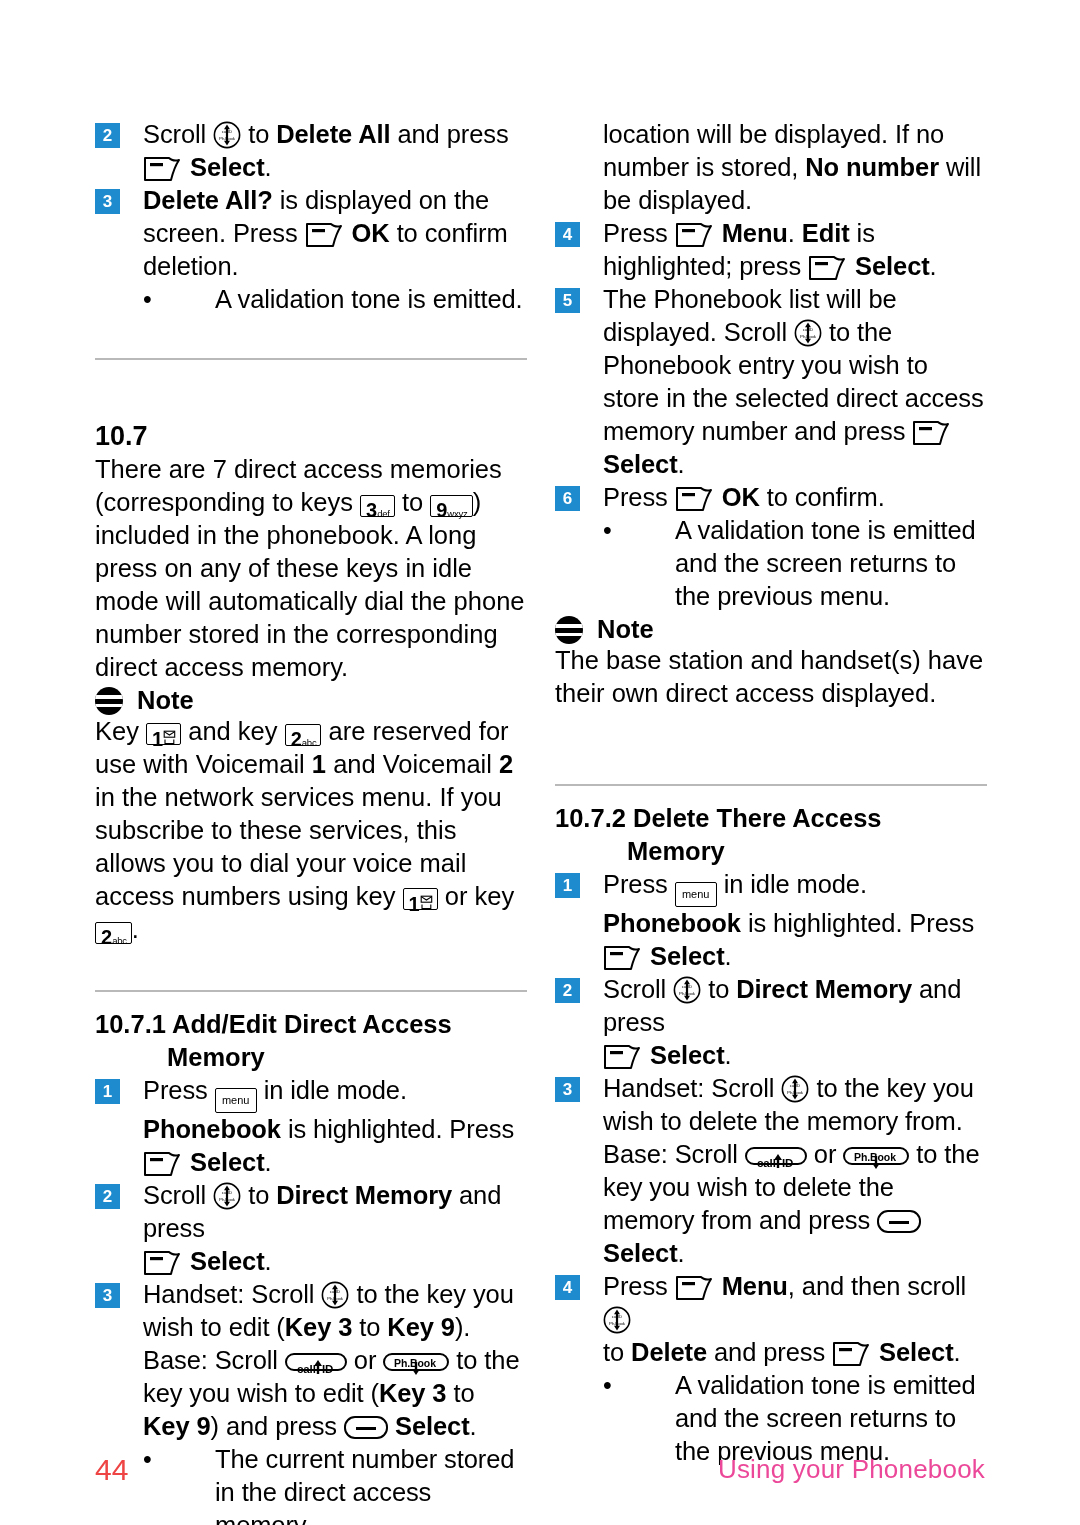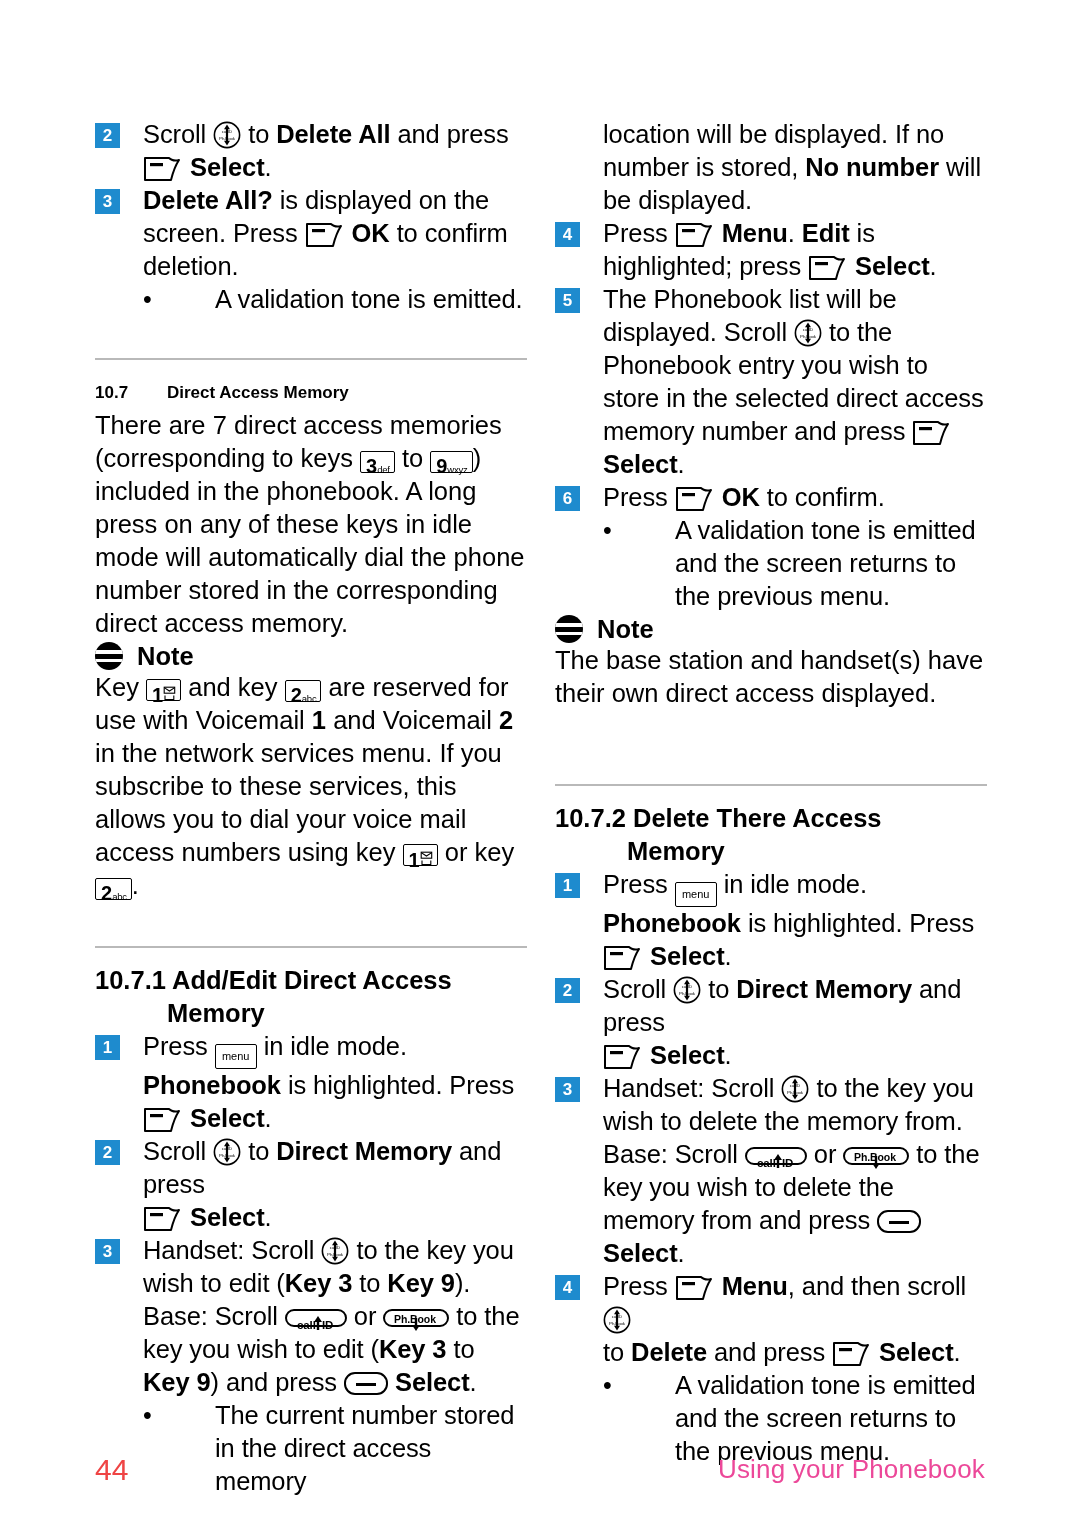--- a/index.html
+++ b/index.html
@@ -53,44 +53,45 @@
     padding-left:48px;
   }
   .bullet-dot { flex:0 0 auto; width:24px; font-size:25px; line-height:33px; }
   .bullet-body { flex:1 1 auto;margin-left:48px; }
 
   b, .b { font-weight:bold; }
 
   
   .h-sec {
     font-weight:bold;
-    font-size:17px;
+    font-size:27px;
     line-height:33px;
     display:flex;
+    margin-top:44px;
   }
   .h-sec .num { flex:0 0 auto; width:72px; }
   .h-sec .ttl { flex:1 1 auto; }
   .h-sub {
     font-weight:bold;
     font-size:25.5px;
     line-height:33px;
   }
   .h-sub .cont { display:block; padding-left:72px; }
 
   hr.rule {
     border:none;
     border-top:2px solid #b9b9b9;
     margin:0;
     height:0;
   }
 
   .para { font-size:25.5px; line-height:33px; }
 
   
-  .note-head { display:flex; align-items:flex-start; gap:14px; margin:2px 0 0 0; }
+  .note-head { display:flex; align-items:flex-end; gap:14px; margin:2px 0 0 0; }
   .note-ico {
     width:28px; height:28px; border-radius:50%;
     background:#000; position:relative; overflow:hidden;
     display:inline-block;
   }
   .note-ico::before, .note-ico::after {
     content:""; position:absolute; left:0; right:0; height:3.5px; background:#fff;
   }
   .note-ico::before { top:8px; }
   .note-ico::after  { top:16.5px; }
@@ -201,21 +202,20 @@
       <div class="bullet-dot">•</div>
       <div class="bullet-body">A validation tone is emitted.</div>
     </div>
 
     <div style="height:42px"></div>
     <hr class="rule">
     <div style="height:16px"></div>
 
     <div class="h-sec">
       <div class="num">10.7</div>
-      <div class="ttl">Direct Access Memory</div>
     </div>
 
     <div class="para">
       <span>There are 7 direct access memories (corresponding to keys </span><span class="ic-key"><span class="d">3</span><span class="s">def</span></span><span> to </span><span class="ic-key"><span class="d">9</span><span class="s">wxyz</span></span><span>) included in the phonebook. A long press on any of these keys in idle mode will automatically dial the phone number stored in the corresponding direct access memory.</span>
     </div>
 
     <div class="note-head">
       <span class="note-ico"></span>
       <span class="note-title">Note</span>
     </div>

